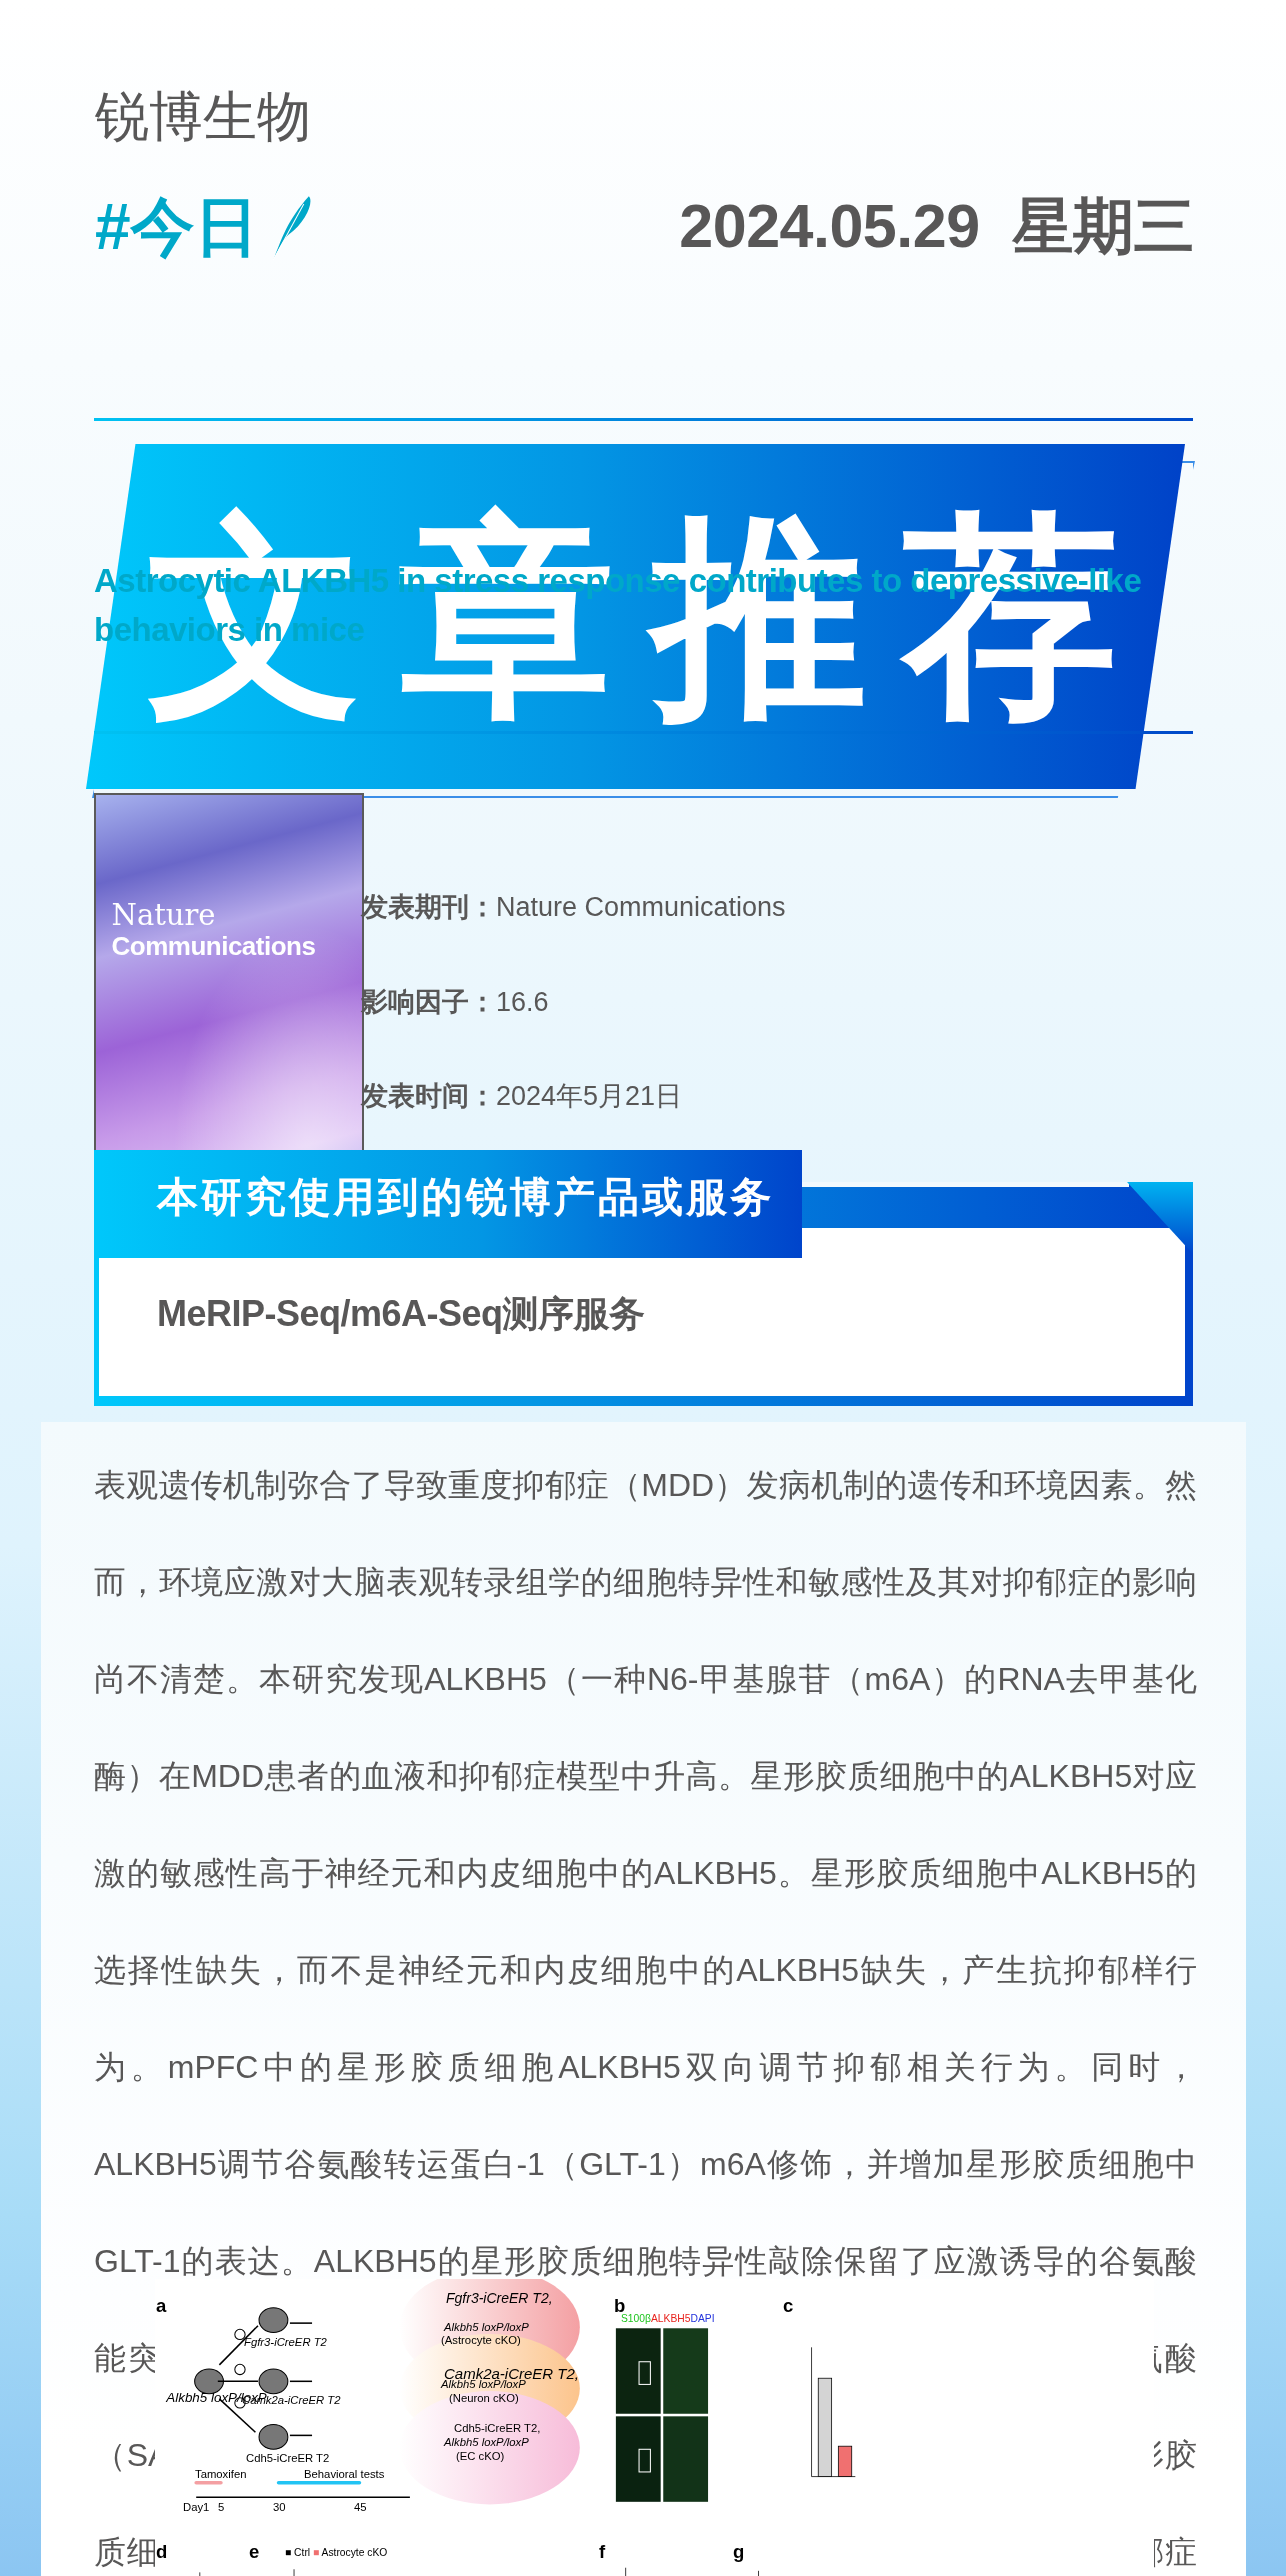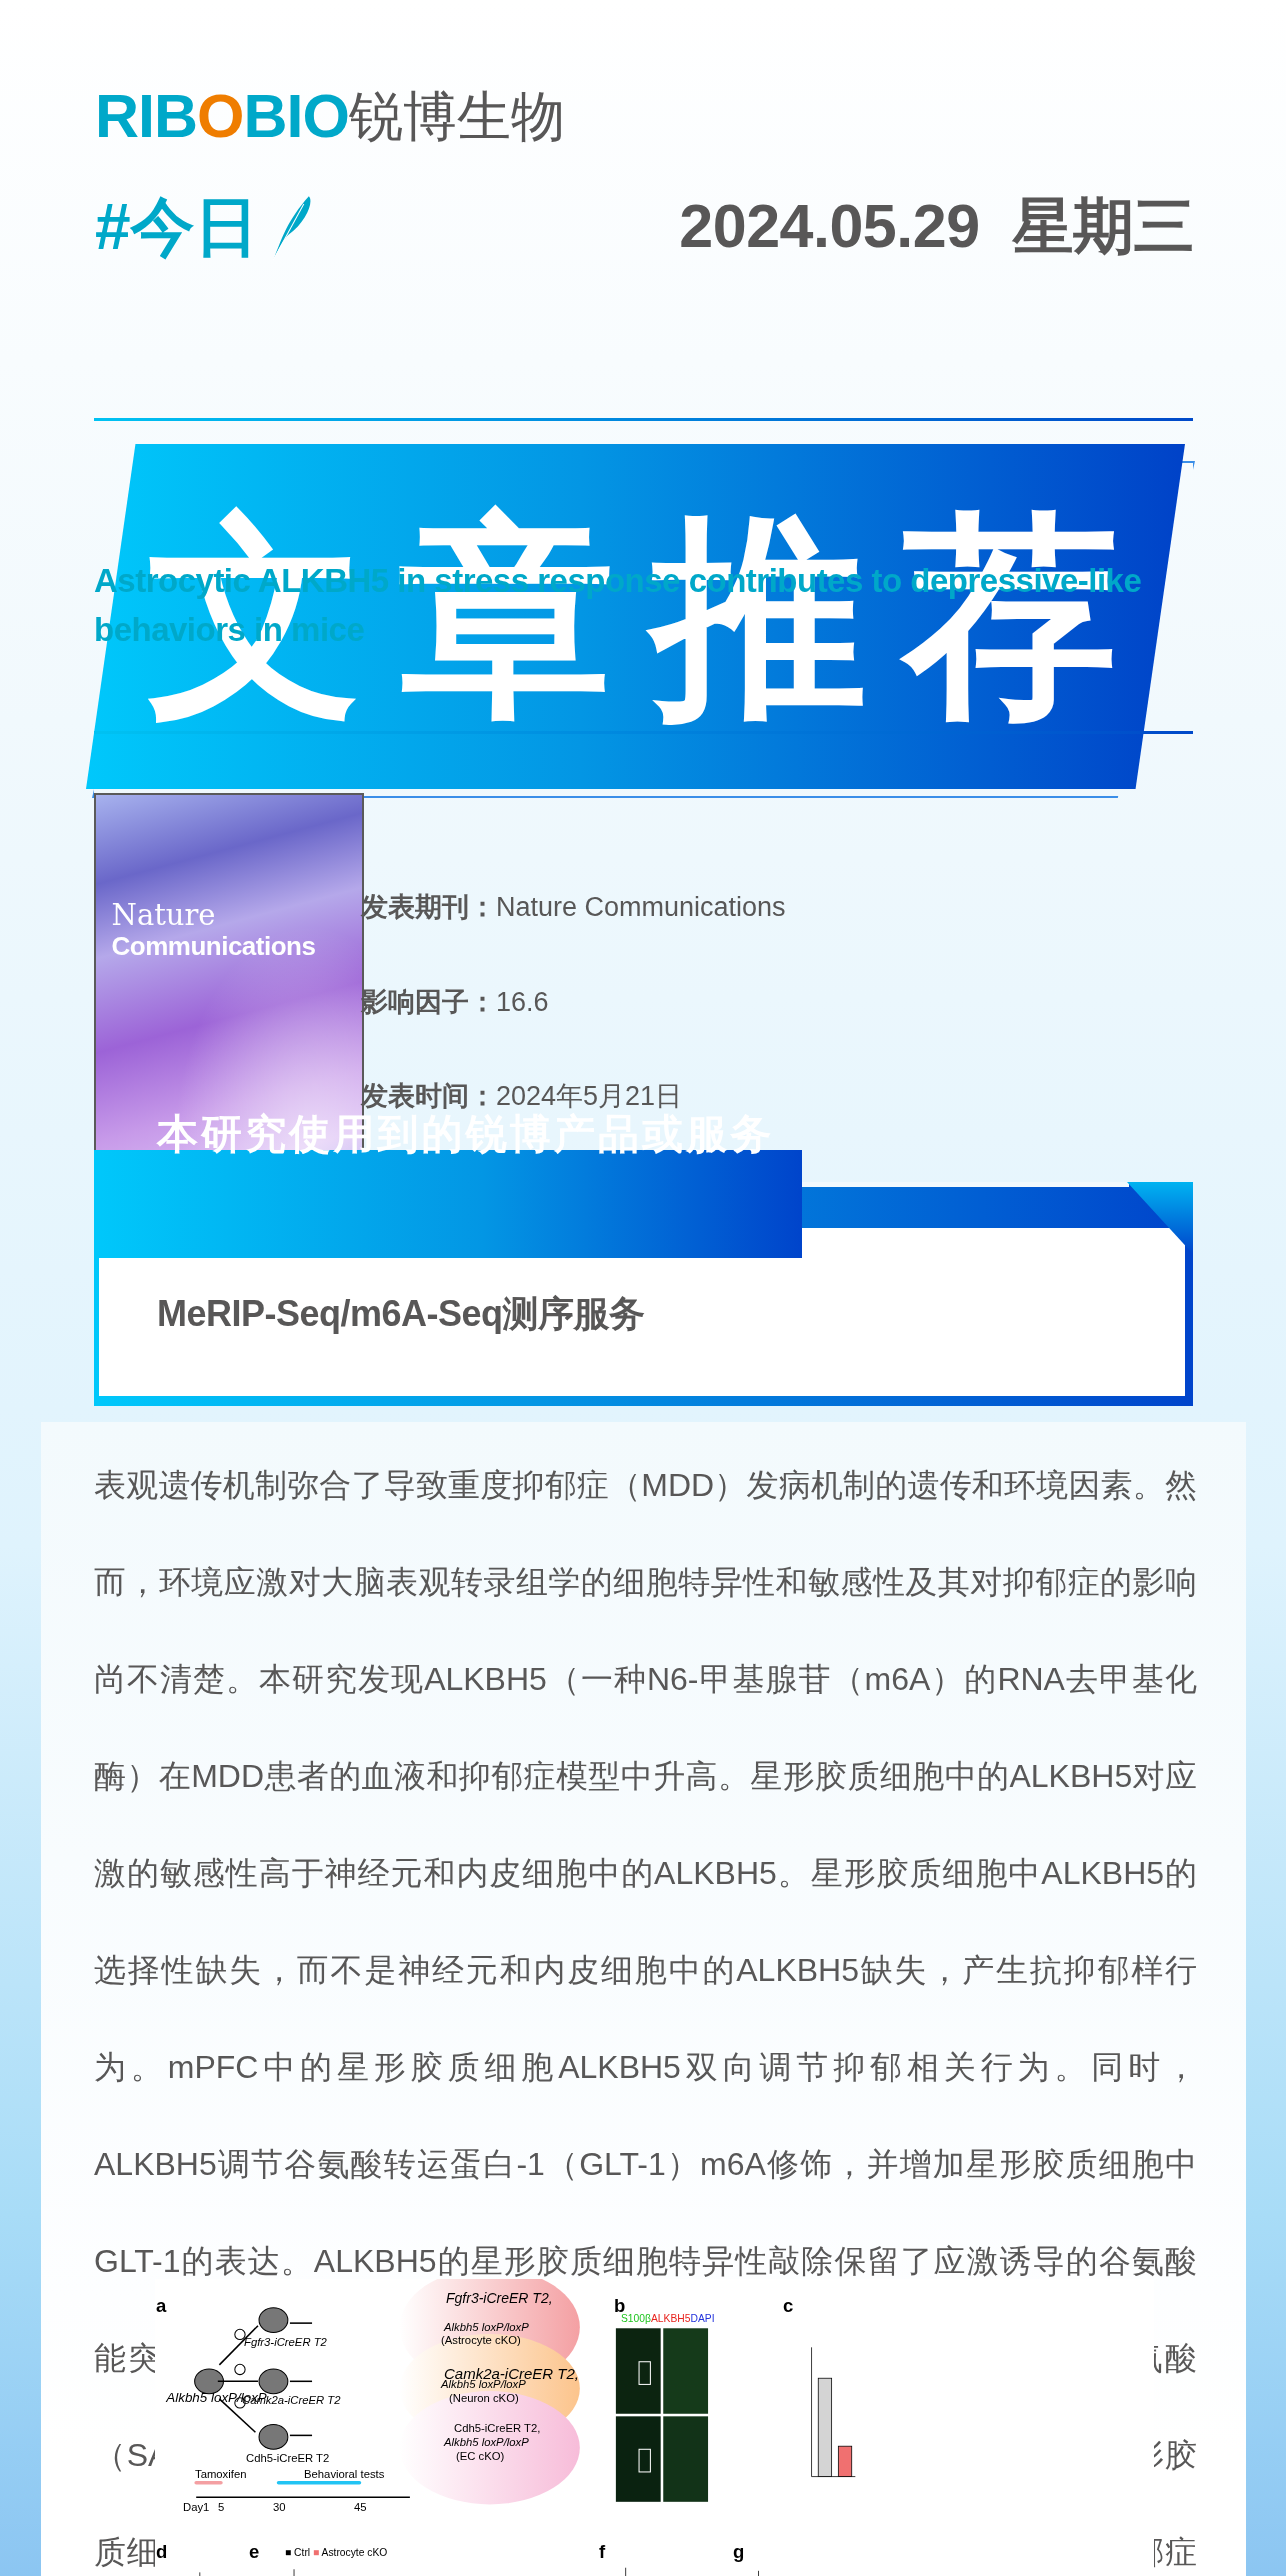--- a/index.html
+++ b/index.html
@@ -49,39 +49,38 @@
 
   
   .pbox-frame { left: 94px; top: 1182px; width: 1099px; height: 224px;
     background: linear-gradient(90deg, #00c8fb 0%, #0396e4 40%, #0044cb 100%); }
   .pbox-inner { left: 99px; top: 1228px; width: 1086px; height: 168px; background: #ffffff; }
   .pbox-corner { left: 1127px; top: 1182px; width: 66px; height: 72px;
     background: linear-gradient(180deg, #00b3f1, #0044cb); clip-path: polygon(0 0, 100% 0, 100% 100%); }
   .pbox-cut { left: 670px; top: 1182px; width: 459px; height: 5.2px; background: #f2f9fd; }
   .pbox-header { left: 94px; top: 1150px; width: 708px; height: 108px;
     background: linear-gradient(90deg, #00c8fb 0%, #0396e4 55%, #0044cb 100%); }
-  .pbox-title { left: 157px; top: 1114px; font-size: 41px; font-weight: 700; color: #fff; line-height: 1; letter-spacing: 3.1px; }
+  .pbox-title { left: 157px; top: 1177px; font-size: 41px; font-weight: 700; color: #fff; line-height: 1; letter-spacing: 3.1px; }
   .pbox-item { left: 157px; top: 1296px; font-size: 36px; font-weight: 700; color: #585757; line-height: 1; letter-spacing: -0.5px; }
 
   
   .card { left: 41px; top: 1422px; width: 1205px; height: 2184px; background: linear-gradient(180deg,#f3fafd 0, #fdfeff 876px, #ffffff 1030px);
     border-radius: 0 0 36px 36px; }
   .summary { left: 94px; top: 1437px; width: 1103px; font-size: 32px; line-height: 97px; color: #585757; text-align: justify; }
 
   
   .figure { left: 155px; top: 2279px; width: 999px; height: 1027px; background: #ffffff; }
   .panel-label { position: absolute; font-size: 18.5px; font-weight: 700; color: #000; line-height: 1; }
   .fig-text { position: absolute; font-size: 13.4px; color: #000; line-height: 1; white-space: nowrap; }
   .fig-svg { position: absolute; left: 0; top: 0; }
 </style>
 </head>
 <body>
 
 <div class="abs logo">
-  <span class="logo-latin"><span>RIB</span><span class="o">O</span><span>BIO</span></span>
   <span class="logo-cn">锐博生物</span>
 </div>
 
 <div class="abs today">
   <span>#今日</span>
   <svg class="feather" viewBox="0 0 90 140">
     <path d="M10 135 C 25 100, 35 60, 80 10 C 90 20, 75 60, 40 85 C 30 95, 22 110, 10 135 Z" fill="#00a8c9"></path>
     <path d="M10 135 L 70 25" stroke="#ffffff" stroke-width="2" fill="none"></path>
   </svg>
 </div>

